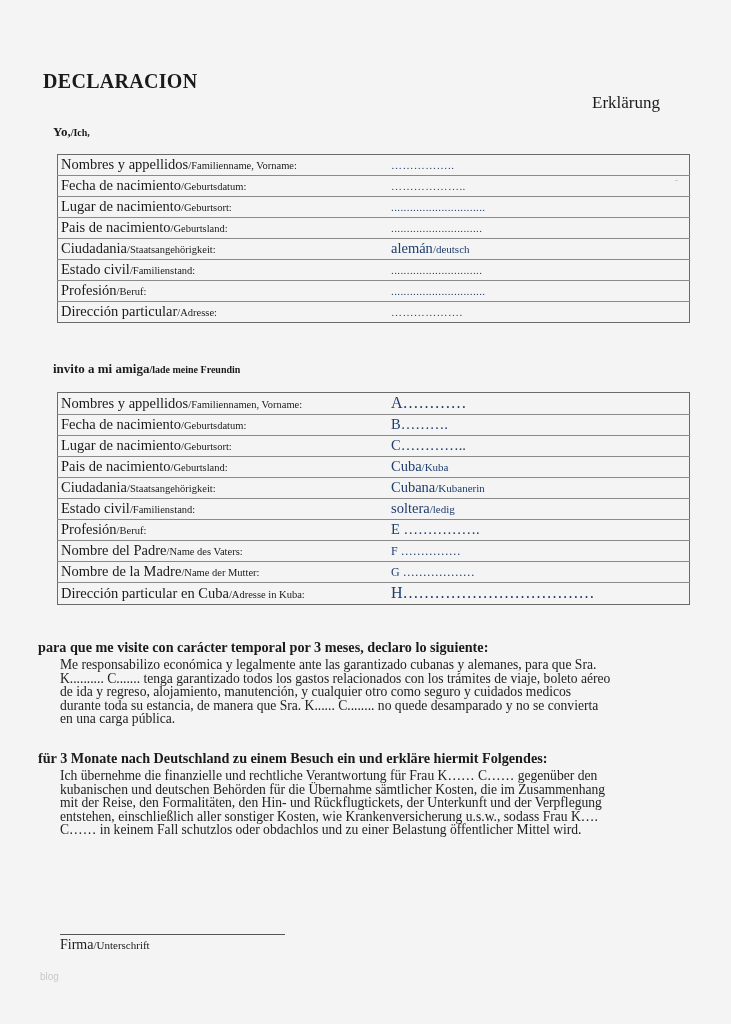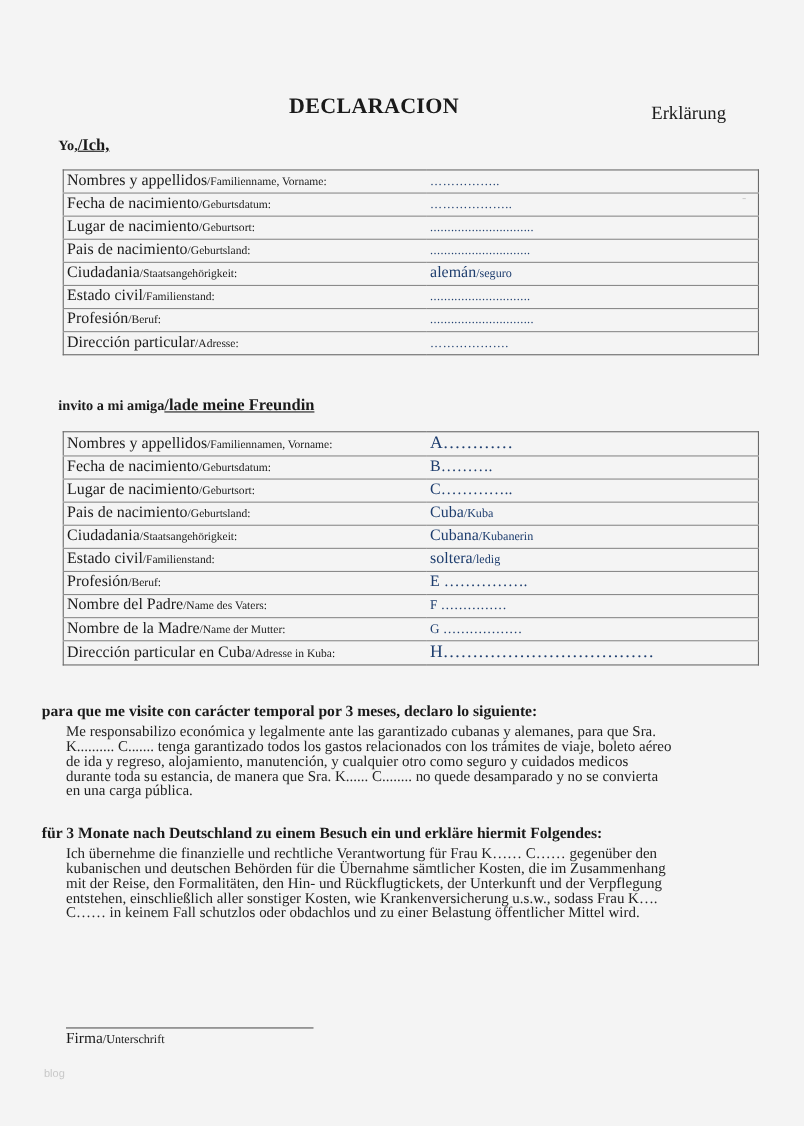--- a/index.html
+++ b/index.html
@@ -5,29 +5,29 @@
   html, body { margin: 0; padding: 0; }
   body {
     width: 731px; height: 1024px; overflow: hidden;
     background: #f4f4f4;
     font-family: "Liberation Serif", "DejaVu Serif", serif;
     color: #1a1a1a;
     position: relative;
   }
   .abs { position: absolute; }
   .title {
-    left: 0; width: 680px; top: 86px; text-align: center;
-    font-weight: bold; font-size: 20px; letter-spacing: 0.3px;
+    left: 0; width: 680px; top: 70px; text-align: left;
+    font-weight: bold; font-size: 20px; letter-spacing: 0.3px; padding-left: 43px;
   }
   .subtitle {
     left: 0; width: 660px; top: 93px; text-align: right;
     font-size: 17px;
   }
   .label-bold { font-weight: bold; font-size: 13px; }
-  .label-bold .small { font-size: 15px; text-decoration: underline; }
+  .label-bold .small { font-size: 10px; }
   .yo { left: 53px; top: 124px; }
   .invito { left: 53px; top: 361px; }
 
   table.form {
     position: absolute; left: 57px; width: 633px;
     border-collapse: collapse;
     border: 1.5px solid #6a6a6a;
   }
   table.form td {
     height: 20px; padding: 0 0 0 3px;
@@ -85,21 +85,21 @@
       <tr>
         <td class="k"><span>Lugar de nacimiento</span><span class="de">/Geburtsort:</span></td>
         <td class="v dots"><span>..............................</span><span class="de"></span></td>
       </tr>
       <tr>
         <td class="k"><span>Pais de nacimiento</span><span class="de">/Geburtsland:</span></td>
         <td class="v dots"><span>.............................</span><span class="de"></span></td>
       </tr>
       <tr>
         <td class="k"><span>Ciudadania</span><span class="de">/Staatsangehörigkeit:</span></td>
-        <td class="v"><span>alemán</span><span class="de">/seguro</span></td>
+        <td class="v"><span>alemán</span><span class="de">/deutsch</span></td>
       </tr>
       <tr>
         <td class="k"><span>Estado civil</span><span class="de">/Familienstand:</span></td>
         <td class="v dots"><span>.............................</span><span class="de"></span></td>
       </tr>
       <tr>
         <td class="k"><span>Profesión</span><span class="de">/Beruf:</span></td>
         <td class="v dots"><span>..............................</span><span class="de"></span></td>
       </tr>
       <tr>

